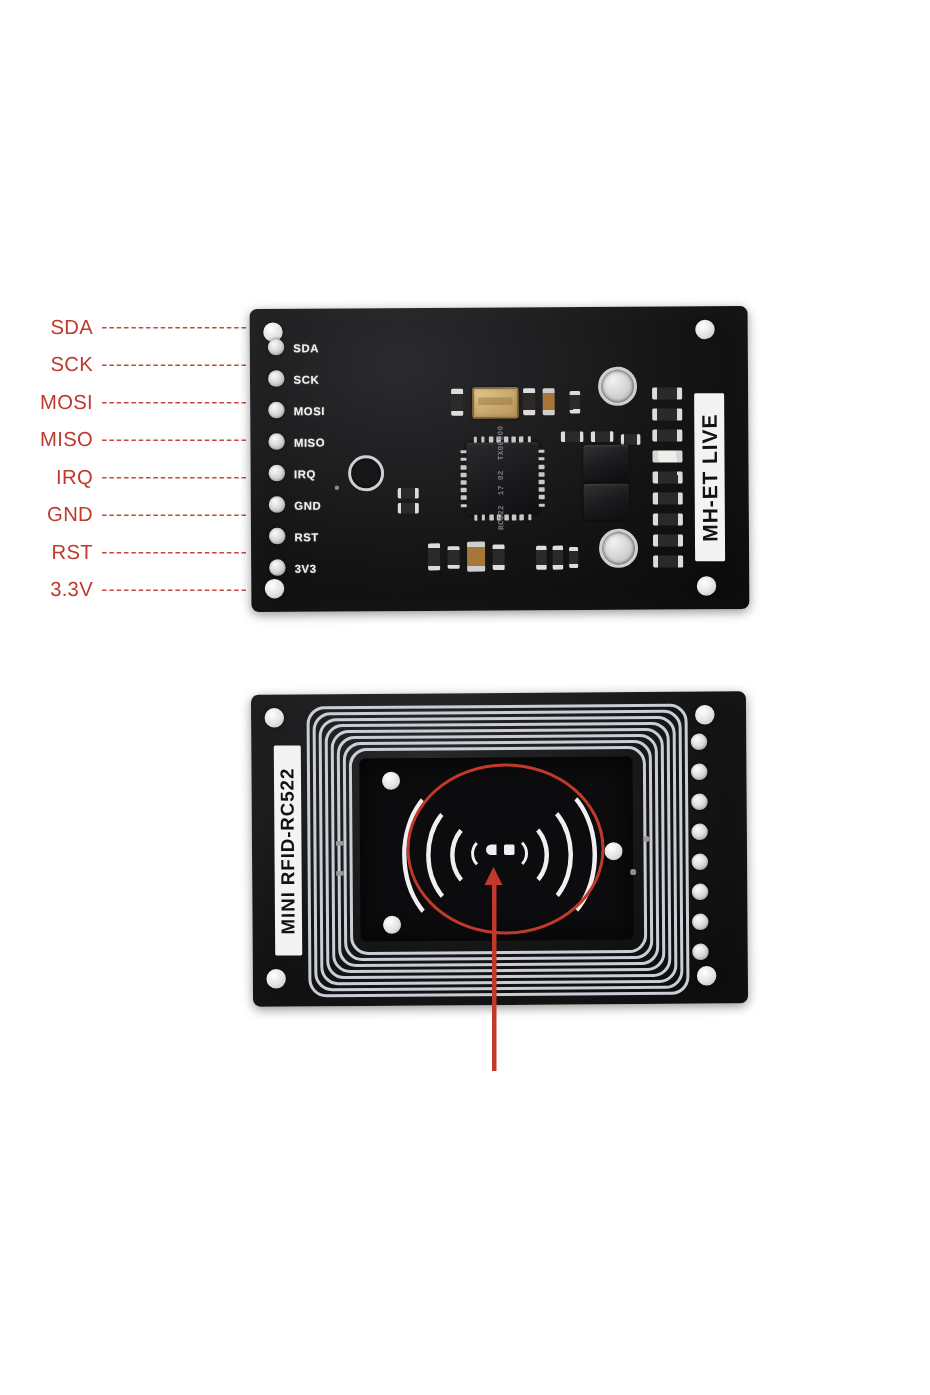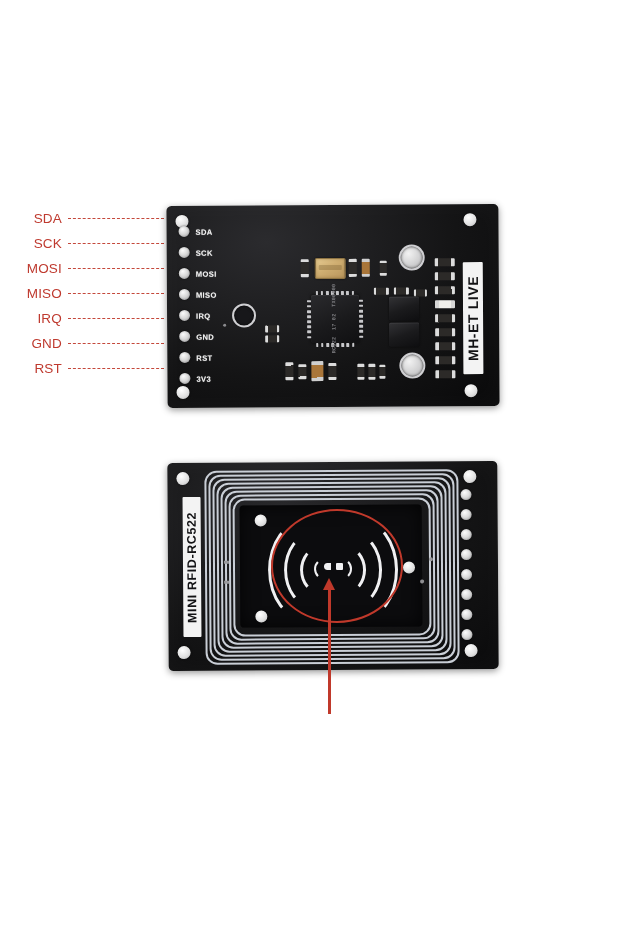--- a/index.html
+++ b/index.html
@@ -145,20 +145,24 @@
     <div class="pin-row">
       <span class="pin-label">IRQ</span>
       <span class="leader"></span>
     </div>
     <div class="pin-row">
       <span class="pin-label">GND</span>
       <span class="leader"></span>
     </div>
     <div class="pin-row">
       <span class="pin-label">RST</span>
+      <span class="leader"></span>
+    </div>
+    <div class="pin-row">
+      <span class="pin-label">3.3V</span>
       <span class="leader"></span>
     </div>
   </div>
 
   <div class="board" id="board-top">
 
     <div class="mhole" style="left:9px;top:9px;width:13px;height:13px;"></div>
     <div class="mhole" style="left:297px;top:9px;width:13px;height:13px;"></div>
     <div class="mhole" style="left:9px;top:180px;width:13px;height:13px;"></div>
     <div class="mhole" style="left:297px;top:180px;width:13px;height:13px;"></div>

